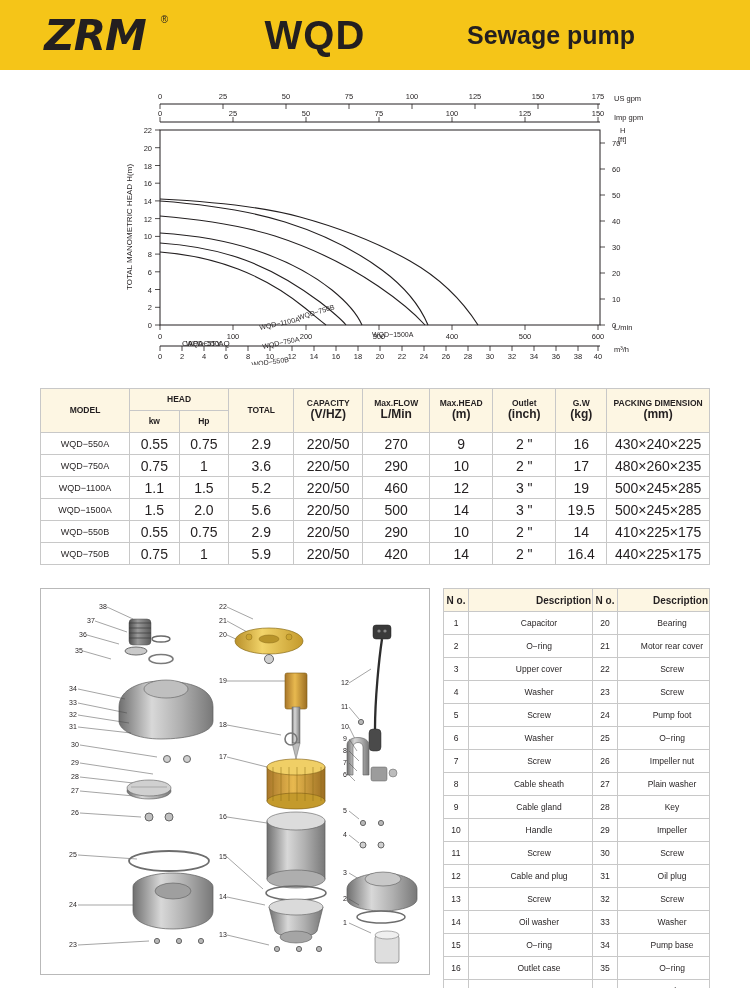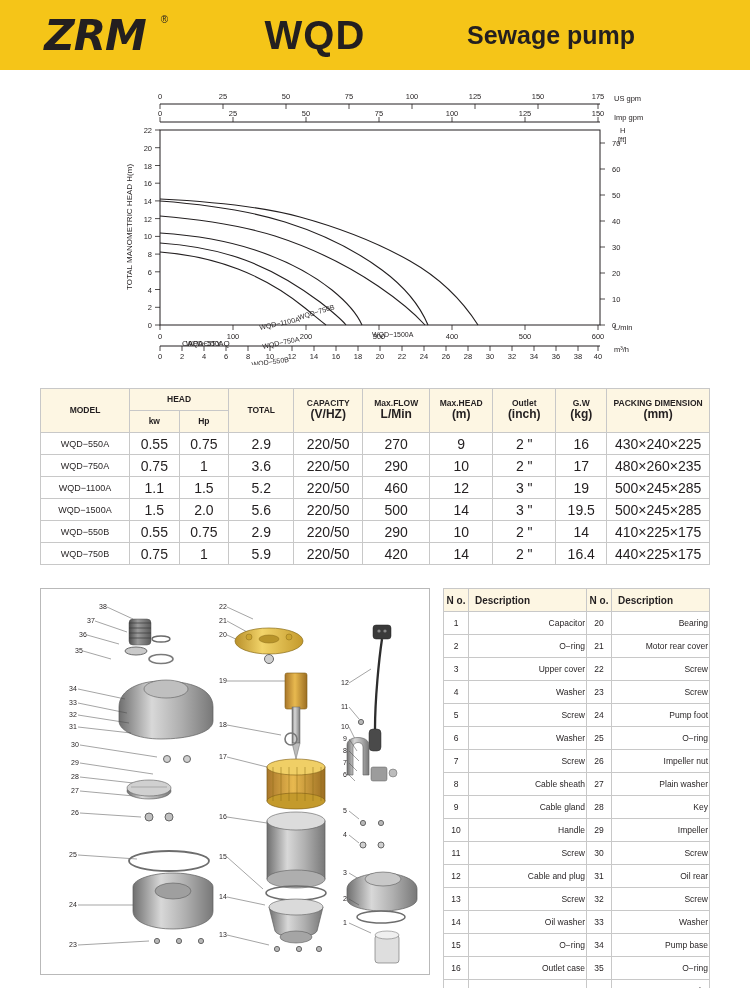--- a/index.html
+++ b/index.html
@@ -88,23 +88,23 @@
     position:absolute;left:443px;top:588px;width:267px;
     border-collapse:collapse;font-size:8.5px;
   }
   .parts-table th,.parts-table td{
     border:1px solid #c8c8c8;height:20px;color:#231f20;
   }
   .parts-table thead th{
     background:#fdf6e3;font-weight:bold;font-size:10px;
   }
   .parts-table .num{width:22px;text-align:center;}
-  .parts-table .desc{padding-left:18px;text-align:right;}
+  .parts-table .desc{padding-left:18px;text-align:center;}
   .parts-table thead th.num{text-align:center;}
-  .parts-table thead th.desc{text-align:left;padding-left:6px;}
+  .parts-table thead th.desc{text-align:right;padding-left:12px;}
 </style>
 </head>
 <body>
 
 <div class="header">
   <div class="header-inner">
     <div class="logo-box">
       <span class="logo-text">ZRM</span>
       <span class="logo-reg">®</span>
     </div>
@@ -711,21 +711,21 @@
     <tr>
         <td class="num">11</td>
         <td class="desc">Screw</td>
         <td class="num">30</td>
         <td class="desc">Screw</td>
       </tr>
     <tr>
         <td class="num">12</td>
         <td class="desc">Cable and plug</td>
         <td class="num">31</td>
-        <td class="desc">Oil rear</td>
+        <td class="desc">Oil plug</td>
       </tr>
     <tr>
         <td class="num">13</td>
         <td class="desc">Screw</td>
         <td class="num">32</td>
         <td class="desc">Screw</td>
       </tr>
     <tr>
         <td class="num">14</td>
         <td class="desc">Oil washer</td>

